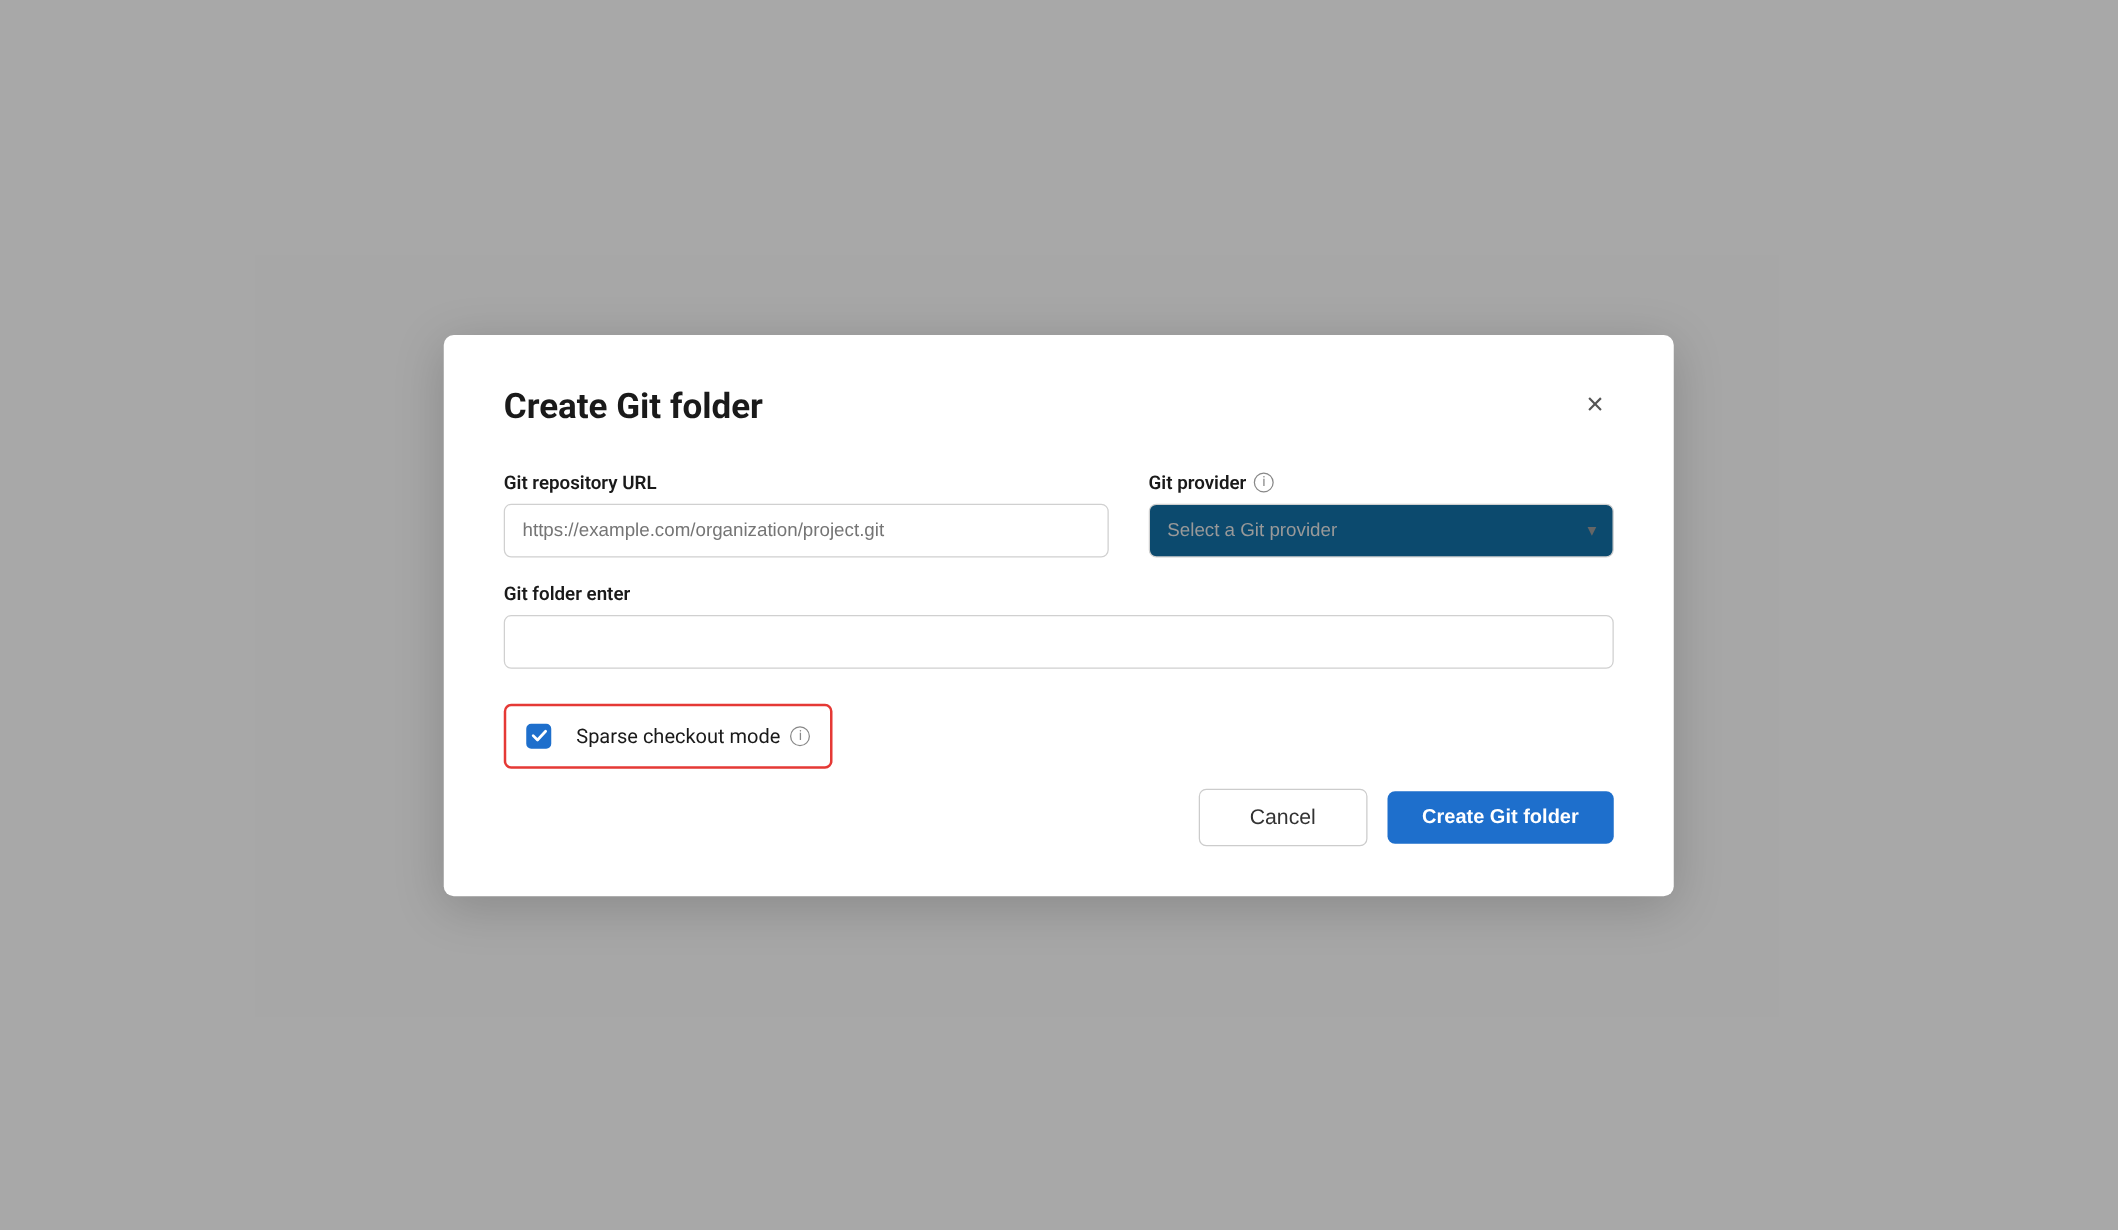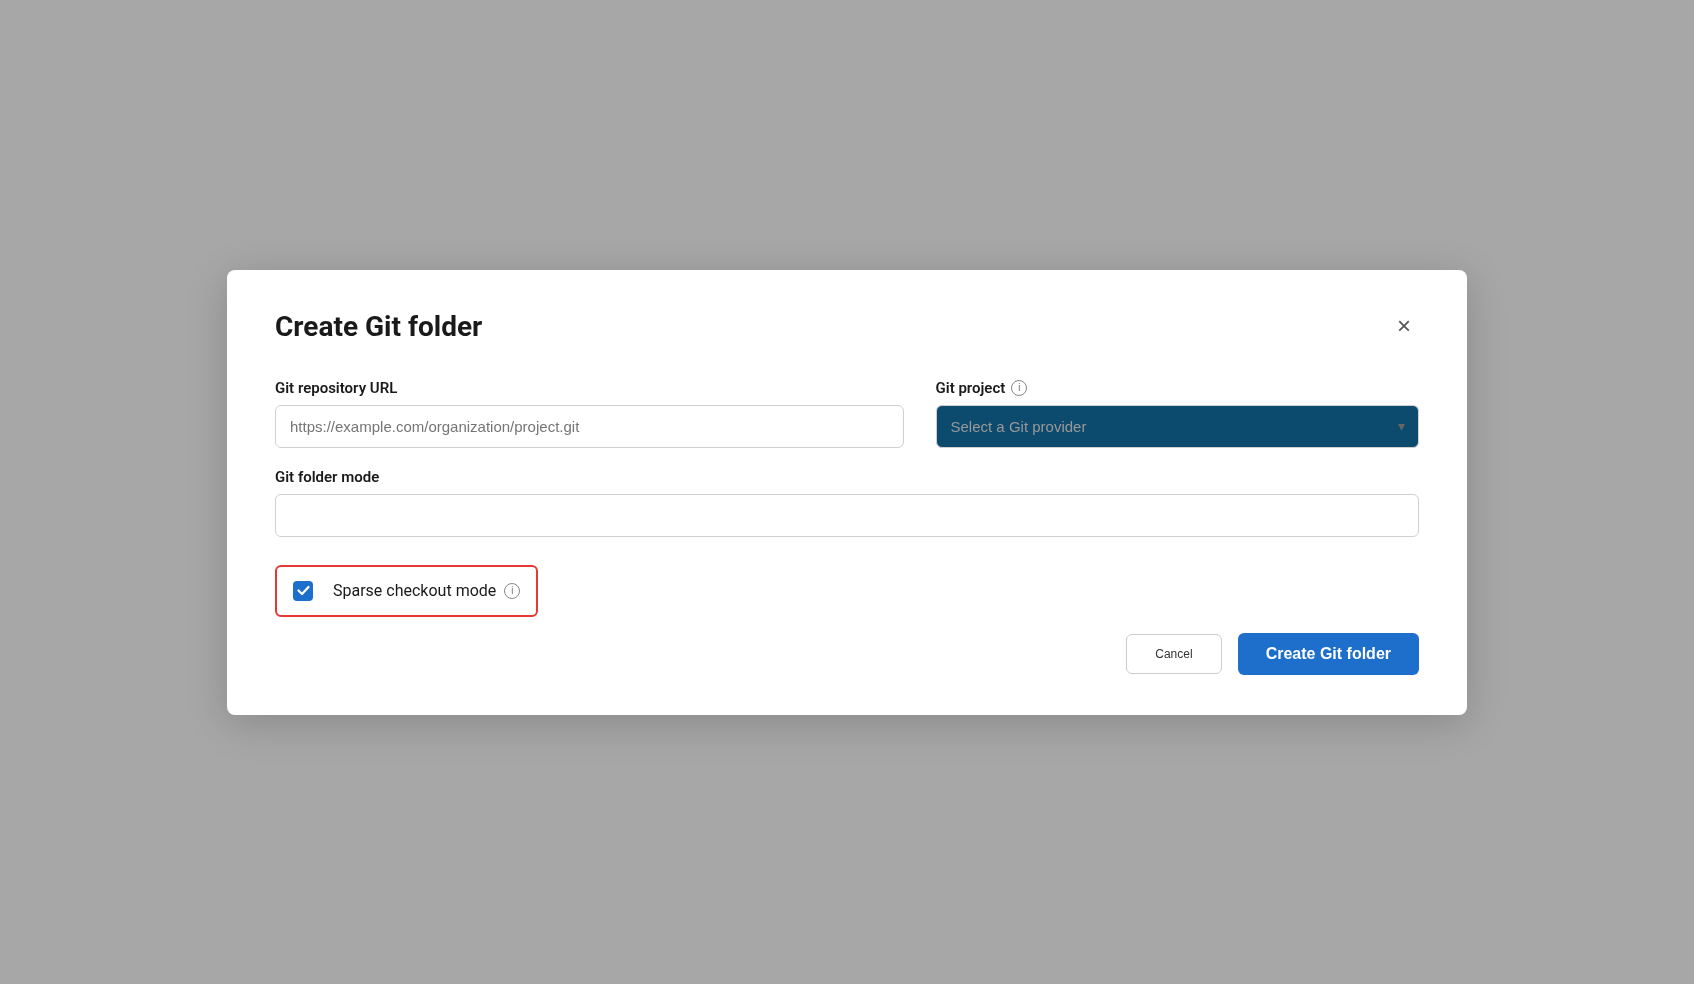--- a/index.html
+++ b/index.html
@@ -22,21 +22,21 @@
       align-items: center;
       justify-content: center;
       width: 1694px;
       height: 984px;
       background: rgba(0,0,0,0.3);
     }
 
     .modal {
       background: #ffffff;
       border-radius: 8px;
-      width: 1240px;
+      width: 984px;
       padding: 40px 48px 40px 48px;
       position: relative;
       box-shadow: 0 8px 40px rgba(0,0,0,0.18);
     }
 
     .modal-header {
       display: flex;
       align-items: center;
       justify-content: space-between;
       margin-bottom: 36px;
@@ -235,22 +235,22 @@
       display: flex;
       justify-content: flex-end;
       gap: 16px;
       align-items: center;
     }
 
     .cancel-button {
       background: #fff;
       border: 1.5px solid #ccc;
       border-radius: 6px;
-      padding: 12px 28px;
-      font-size: 12px;
+      padding: 12px 40px;
+      font-size: 17px;
       color: #333;
       cursor: pointer;
       font-weight: 400;
     }
 
     .create-button {
       background: #1e6fcc;
       border: none;
       border-radius: 6px;
       padding: 12px 28px;
@@ -271,40 +271,40 @@
       <button class="close-button">×</button>
     </div>
 
     <div class="form-row">
       <div class="form-group url-group">
         <label class="form-label">Git repository URL</label>
         <input class="form-input" type="text" placeholder="https://example.com/organization/project.git" style="">
       </div>
       <div class="form-group provider-group">
         <label class="form-label">
-          <span>Git project</span>
+          <span>Git provider</span>
           <span class="info-icon">i</span>
         </label>
         <div class="form-select-wrapper">
           <select class="form-select">
             <option value="">Select a Git provider</option>
             <option value="github">GitHub</option>
             <option value="gitlab">GitLab</option>
             <option value="bitbucket">Bitbucket</option>
             <option value="azure">Azure DevOps</option>
             <option value="other">Other</option>
           </select>
           <span class="select-chevron">▾</span>
         </div>
       </div>
     </div>
 
     <div class="section-divider">
       <div class="form-group name-group">
-        <label class="form-label">Git folder mode</label>
+        <label class="form-label">Git folder enter</label>
         <input class="form-input" type="text" placeholder="" style="">
       </div>
     </div>
 
     <div class="sparse-checkout-row">
       <div class="checkbox-custom">
         <svg viewBox="0 0 13 10" fill="none" xmlns="http://www.w3.org/2000/svg">
           <path d="M1.5 5L5 8.5L11.5 1.5" stroke="white" stroke-width="2.2" stroke-linecap="round" stroke-linejoin="round"></path>
         </svg>
       </div>

